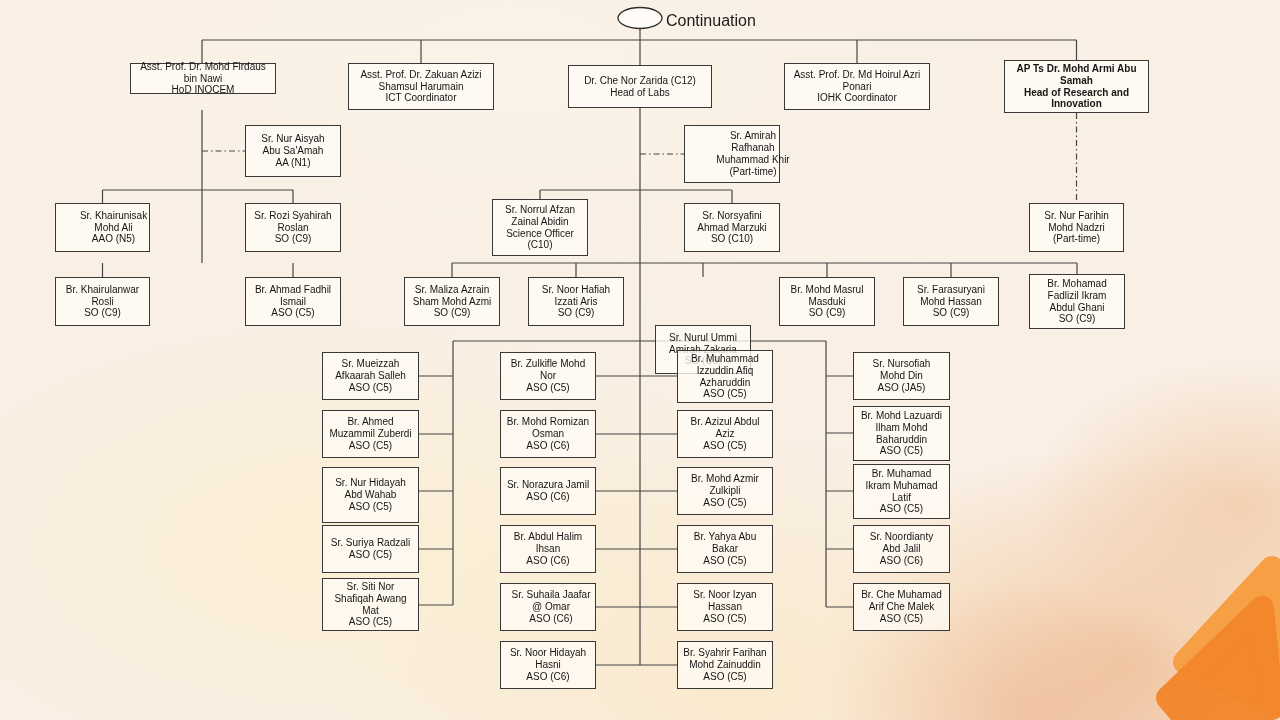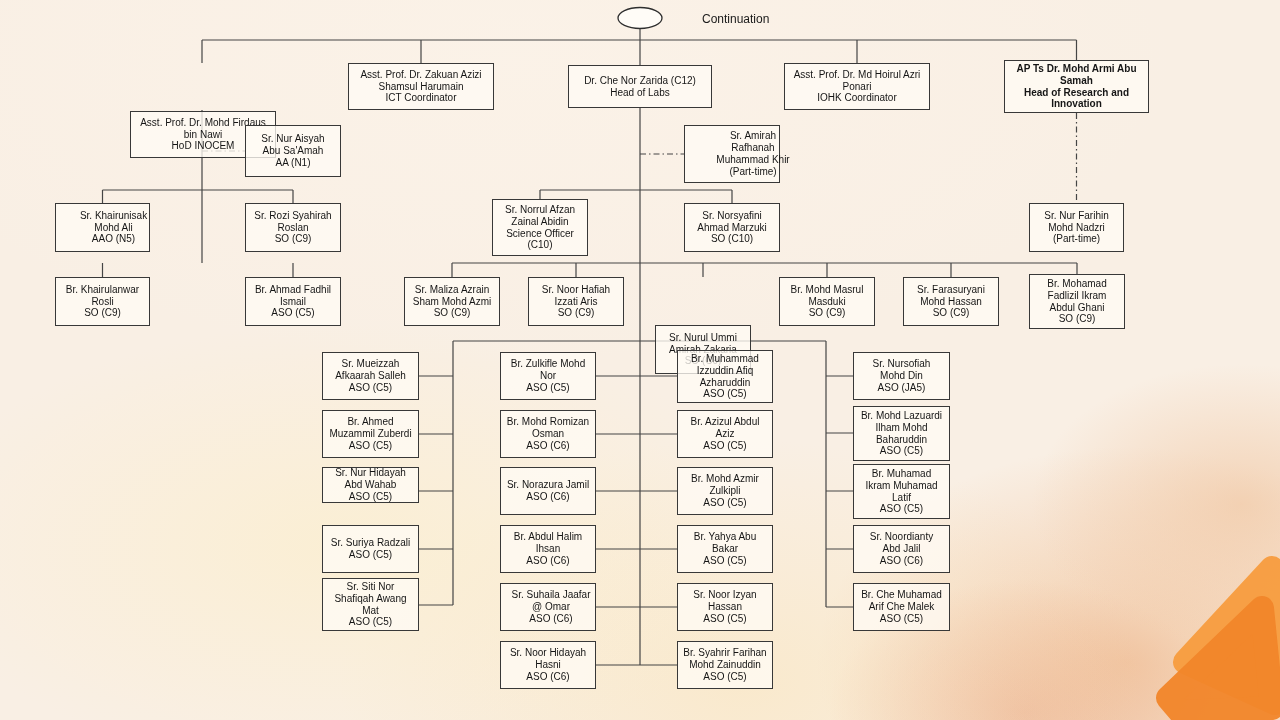--- a/index.html
+++ b/index.html
@@ -19,21 +19,21 @@
   .node{
     position:absolute;box-sizing:border-box;
     background:rgba(255,251,245,0.78);
     border:1.2px solid #383838;
     display:flex;flex-direction:column;align-items:center;justify-content:center;
     text-align:center;font-size:10px;line-height:1.18;color:#151515;
     padding:1px 2px;
   }
   .node-ln{white-space:nowrap;}
   #continuation-label{
-    position:absolute;left:666px;top:12px;font-size:12px;color:#1a1a1a;white-space:nowrap;margin-left:36px;
+    position:absolute;left:666px;top:12px;font-size:16px;color:#1a1a1a;white-space:nowrap;
   }
 </style>
 </head>
 <body>
 
 <div id="stage">
 
   <svg id="bg-shapes" viewBox="0 0 1280 720" aria-hidden="true">
     <polygon points="1272,568 1185,662 1275,703" fill="#f89d3f" stroke="#f89d3f" stroke-width="24" stroke-linejoin="round" opacity="0.95"></polygon>
     <polygon points="1168,698 1262,608 1272,708 1180,712" fill="#f2862a" stroke="#f2862a" stroke-width="24" stroke-linejoin="round" opacity="0.95"></polygon>
@@ -57,21 +57,21 @@
         M826 376 H853  M826 433 H853  M826 491 H853  M826 549 H853  M826 607 H853"></path>
       <path stroke-dasharray="6 3 1.5 3" d="
         M202 151 H245
         M640 154 H684
         M1076.5 113 V203"></path>
       <ellipse cx="640" cy="18" rx="22" ry="10.5" fill="rgba(255,253,248,0.9)" stroke="#2e2e2e" stroke-width="1.3"></ellipse>
     </g>
   </svg>
 
   <div id="nodes-layer">
-      <div class="node" style="left: 130px; top: 63px; width: 146px; height: 47px; margin-top: 48px;">
+      <div class="node" style="left: 130px; top: 63px; width: 146px; height: 31px;">
         <div class="node-ln">Asst. Prof. Dr. Mohd Firdaus</div>
         <div class="node-ln">bin Nawi</div>
         <div class="node-ln">HoD INOCEM</div>
       </div>
       <div class="node" style="left: 348px; top: 63px; width: 146px; height: 47px;">
         <div class="node-ln">Asst. Prof. Dr. Zakuan Azizi</div>
         <div class="node-ln">Shamsul Harumain</div>
         <div class="node-ln">ICT Coordinator</div>
       </div>
       <div class="node" style="left: 568px; top: 65px; width: 144px; height: 43px;">
@@ -170,21 +170,21 @@
       <div class="node" style="left: 322px; top: 352px; width: 97px; height: 48px;">
         <div class="node-ln">Sr. Mueizzah</div>
         <div class="node-ln">Afkaarah Salleh</div>
         <div class="node-ln">ASO (C5)</div>
       </div>
       <div class="node" style="left: 322px; top: 410px; width: 97px; height: 48px;">
         <div class="node-ln">Br. Ahmed</div>
         <div class="node-ln">Muzammil Zuberdi</div>
         <div class="node-ln">ASO (C5)</div>
       </div>
-      <div class="node" style="left: 322px; top: 467px; width: 97px; height: 36px; text-align: right;">
+      <div class="node" style="left: 322px; top: 467px; width: 97px; height: 56px; text-align: right;">
         <div class="node-ln">Sr. Nur Hidayah</div>
         <div class="node-ln">Abd Wahab</div>
         <div class="node-ln">ASO (C5)</div>
       </div>
       <div class="node" style="left: 322px; top: 525px; width: 97px; height: 48px;">
         <div class="node-ln">Sr. Suriya Radzali</div>
         <div class="node-ln">ASO (C5)</div>
       </div>
       <div class="node" style="left: 322px; top: 578px; width: 97px; height: 53px;">
         <div class="node-ln">Sr. Siti Nor</div>

